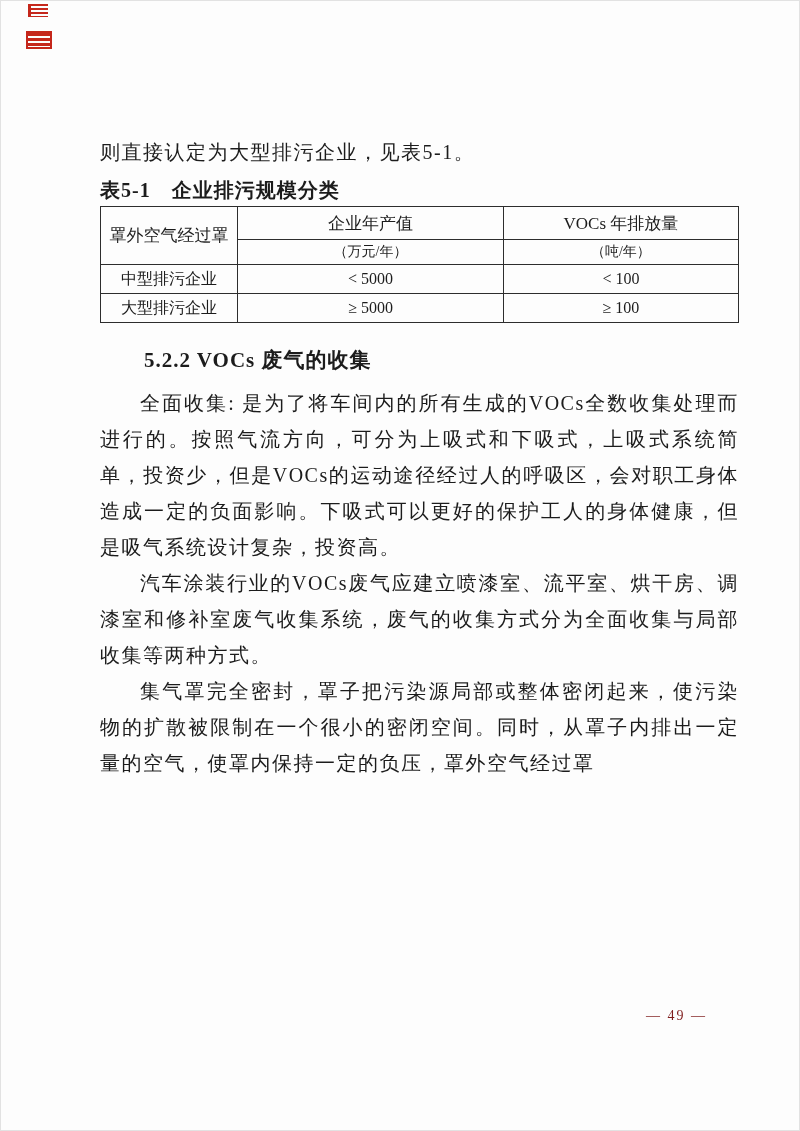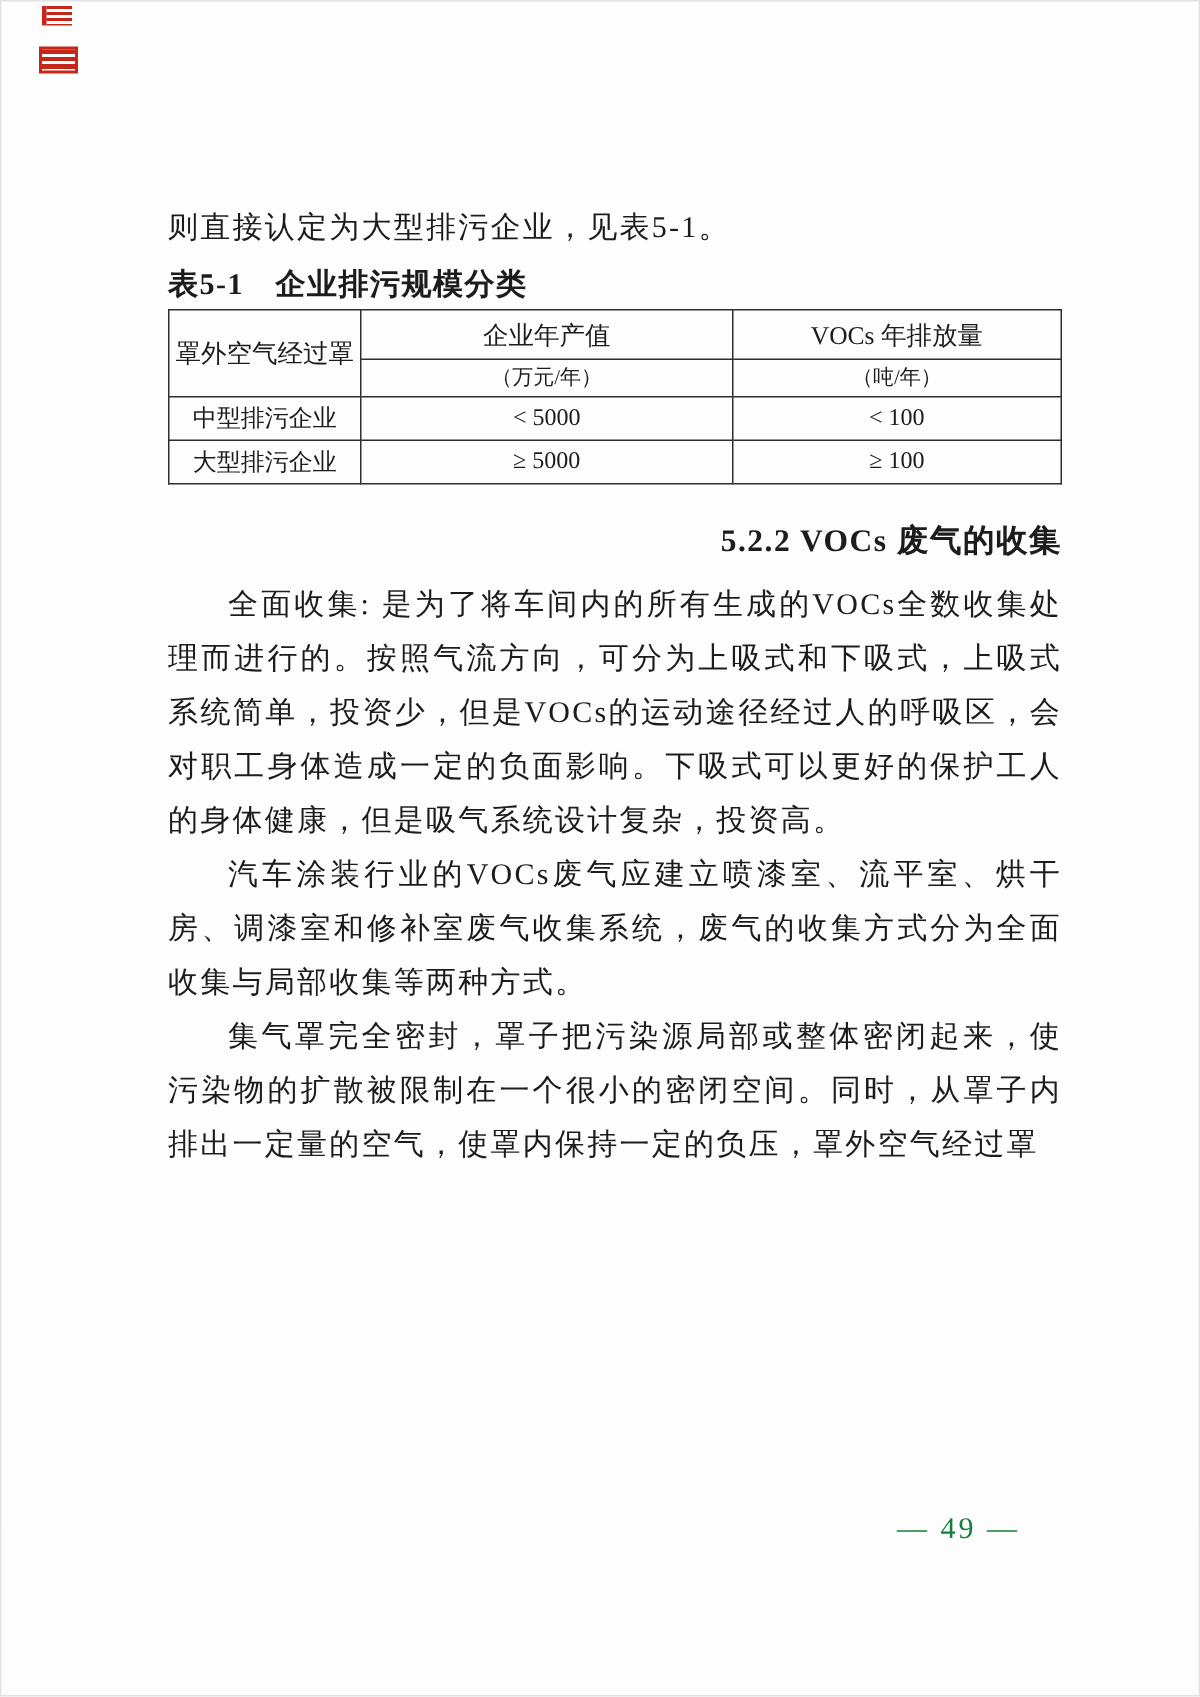--- a/index.html
+++ b/index.html
@@ -29,22 +29,21 @@
     background: repeating-linear-gradient(180deg, #c5271b 0 2px, #fdfdfd 2px 4px);
     border-left: 3px solid #c5271b;
   }
   .stamp-frag-2 {
     top: 31px; left: 26px;
     width: 26px; height: 18px;
     background: repeating-linear-gradient(180deg, #c5271b 0 3px, #fdfdfd 3px 5px);
     border: 2px solid #c5271b;
   }
   .content {
-    padding: 134px 92px 0 100px;
-    margin-left: 12px;
+    padding: 134px 61px 0 100px;
   }
   p { margin: 0; }
   .body {
     font-size: 20px;
     line-height: 36px;
     text-align: justify;
     letter-spacing: 1.5px;
   }
   .intro {
     text-indent: 0;
@@ -75,32 +74,31 @@
   tr.hdr-row td { height: 32px; font-size: 17px; }
   tr.unit-row td { height: 24px; font-size: 14px; }
   tr.data-row td { height: 28px; font-size: 16px; }
   .heading {
     margin: 22px 0 10px 0;
     padding-left: 44px;
     font-size: 21px;
     font-weight: bold;
     letter-spacing: 1px;
     line-height: 30px;
-    text-align: right;
   }
   .para {
     text-indent: 2em;
   }
   .page-number {
     position: absolute;
     top: 1008px;
-    right: 120px;
-    font-size: 20px;
+    right: 93px;
+    font-size: 14px;
     letter-spacing: 2px;
-    color: #15803d;
+    color: #7f1d1d;
   }
 </style>
 </head>
 <body>
 
 <div class="page">
 
   <div class="stamp-frag stamp-frag-1"></div>
   <div class="stamp-frag stamp-frag-2"></div>
 

